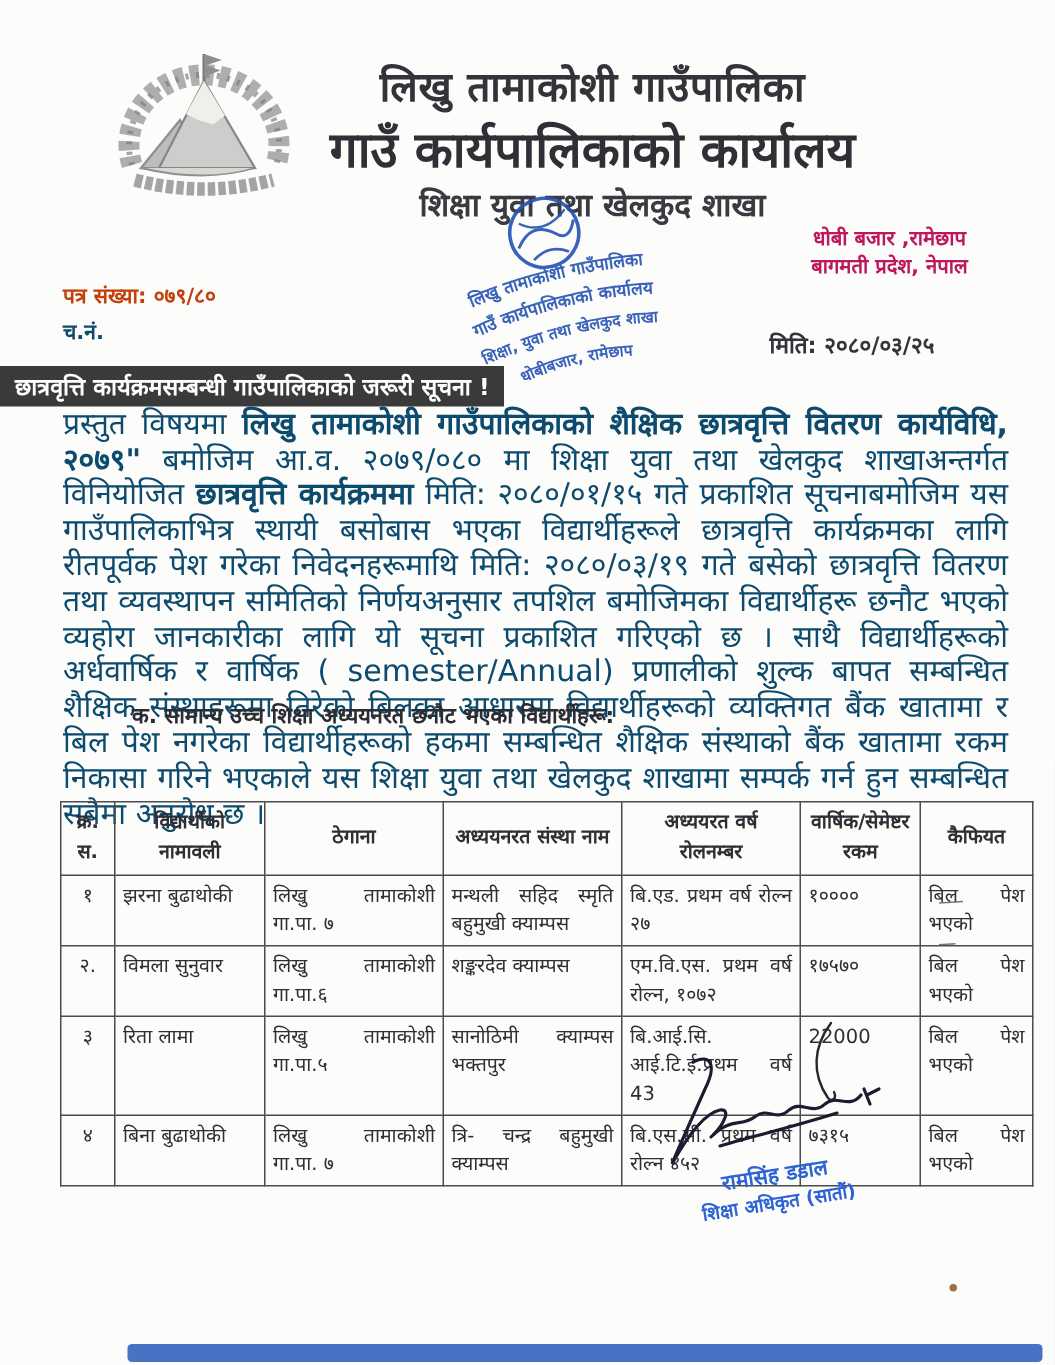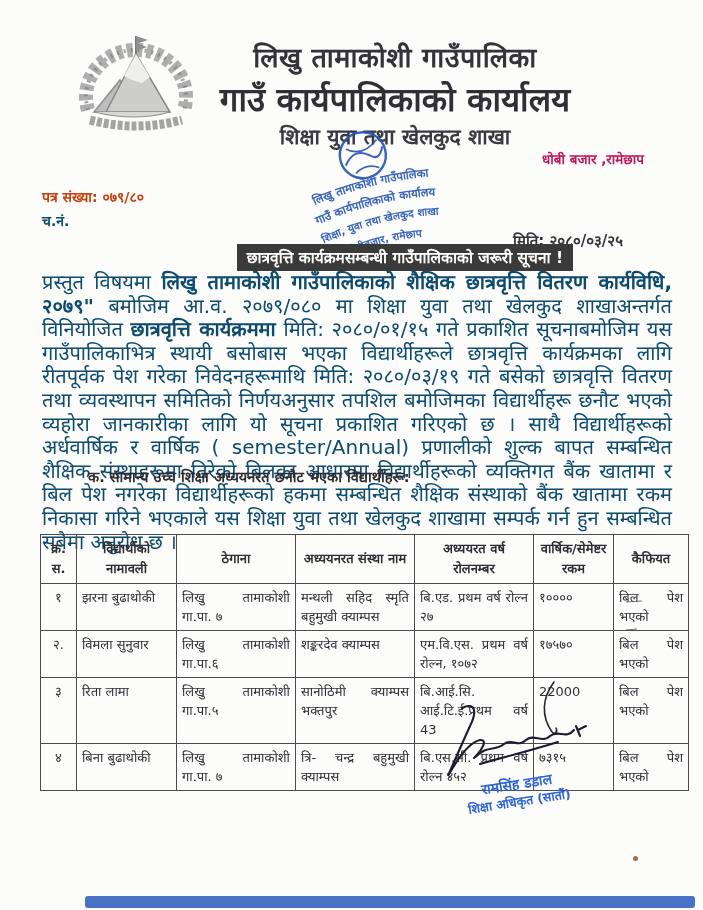--- a/index.html
+++ b/index.html
@@ -5,22 +5,22 @@
   html,body{margin:0;padding:0;}
   body{background:#e8e8e8;font-family:"DejaVu Sans",sans-serif;}
   .paper{position:relative;width:703px;height:910px;margin:0 auto;background:#fcfcfa;overflow:hidden;color:#2b2b2b;padding-left:35px;}
   .abs{position:absolute;}
   .hdr1{left:180px;top:38px;width:430px;text-align:center;font-size:27px;font-weight:bold;color:#33333a;letter-spacing:.5px;}
   .hdr2{left:150px;top:76px;width:490px;text-align:center;font-size:33px;font-weight:bold;color:#2f2f36;}
   .hdr3{left:190px;top:122px;width:410px;text-align:center;font-size:21px;font-weight:bold;color:#3a3a40;}
   .addr{left:498px;top:150px;width:190px;text-align:center;font-size:13.5px;line-height:19px;color:#be185d;font-weight:bold;}
   .letterno{left:42px;top:187px;font-size:14px;color:#c2410c;font-weight:bold;}
   .chno{left:42px;top:211px;font-size:14px;color:#0c4a6e;font-weight:bold;}
-  .dateline{left:468px;top:219px;width:200px;text-align:center;font-size:15px;color:#34343c;font-weight:bold;margin-top:11px;}
-  .subjwrap{left:0;top:244px;width:573px;text-align:right;}
+  .dateline{left:468px;top:219px;width:200px;text-align:center;font-size:15px;color:#34343c;font-weight:bold;}
+  .subjwrap{left:0;top:244px;width:703px;text-align:left;}
   .subj{display:inline-block;background:#3a3a3a;color:#fdfdfd;font-size:15.5px;font-weight:bold;padding:2px 10px 3px;}
   .bodypar{left:42px;top:271px;width:630px;font-size:20px;line-height:23.6px;text-align:justify;color:#0c4a6e;}
   .secthead{left:56px;top:466px;width:620px;font-size:14.5px;font-weight:bold;color:#2c2c33;margin-left:32px;}
   table.res{position:absolute;left:40px;top:494px;width:628px;border-collapse:collapse;table-layout:fixed;font-size:13px;color:#2e2e35;margin-top:40px;}
   table.res th,table.res td{border:1.2px solid #4b4b50;padding:4px 5px;vertical-align:top;line-height:19px;}
   table.res th{font-weight:bold;text-align:center;vertical-align:middle;line-height:20px;}
   table.res td{text-align:justify;}
   table.res td.c-sn{text-align:center;}
   .sigstamp{left:428px;top:776px;width:180px;text-align:center;transform:rotate(-9deg);font-weight:bold;line-height:17px;}
   .sigstamp .l1{font-size:14px;}
@@ -46,20 +46,21 @@
     <path d="M 22 82 Q 64 92 98 82" fill="#d8d8d5" stroke="#8f8f8f" stroke-width="1.2"></path>
     <path d="M 18 90 Q 64 102 110 90" fill="none" stroke="#9a9a9a" stroke-width="9" stroke-dasharray="5 2" opacity="0.9"></path>
   </svg>
 
   <div class="abs hdr1">लिखु तामाकोशी गाउँपालिका</div>
   <div class="abs hdr2">गाउँ कार्यपालिकाको कार्यालय</div>
   <div class="abs hdr3">शिक्षा युवा तथा खेलकुद शाखा</div>
 
   <div class="abs addr">
     <div>धोबी बजार ,रामेछाप</div>
+    <div>बागमती प्रदेश, नेपाल</div>
   </div>
 
   <svg class="abs" style="left:258px;top:126px;" width="230" height="140" viewBox="0 0 230 140" opacity="0.9">
     <g transform="rotate(-14 115 70)" fill="none" stroke="#2453b5">
       <circle cx="115" cy="28" r="23" stroke-width="2.4"></circle>
       <path d="M 96 34 Q 108 18 122 30 Q 130 38 136 24" stroke-width="2"></path>
       <path d="M 100 18 Q 115 30 132 16" stroke-width="1.6"></path>
       <path d="M 104 44 Q 116 36 128 44" stroke-width="1.8"></path>
     </g>
     <defs>

